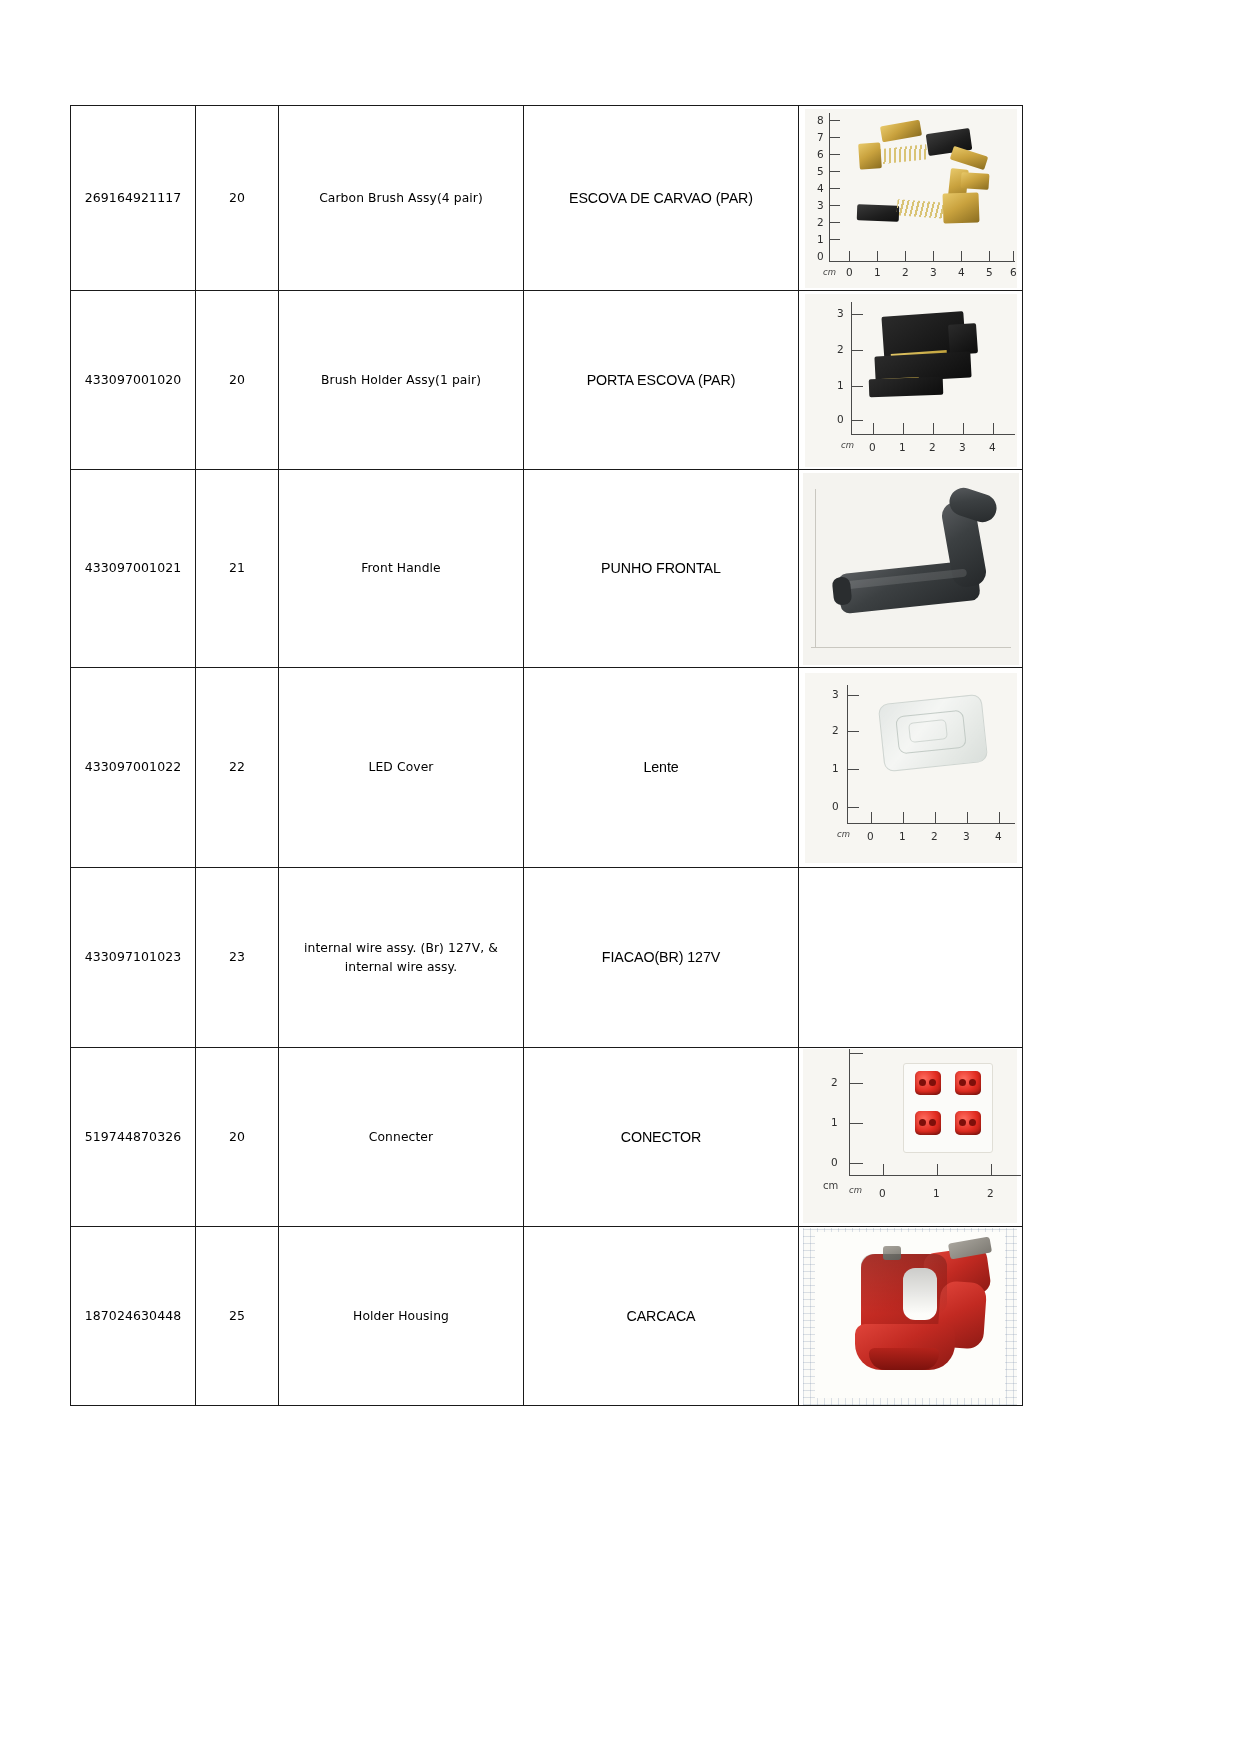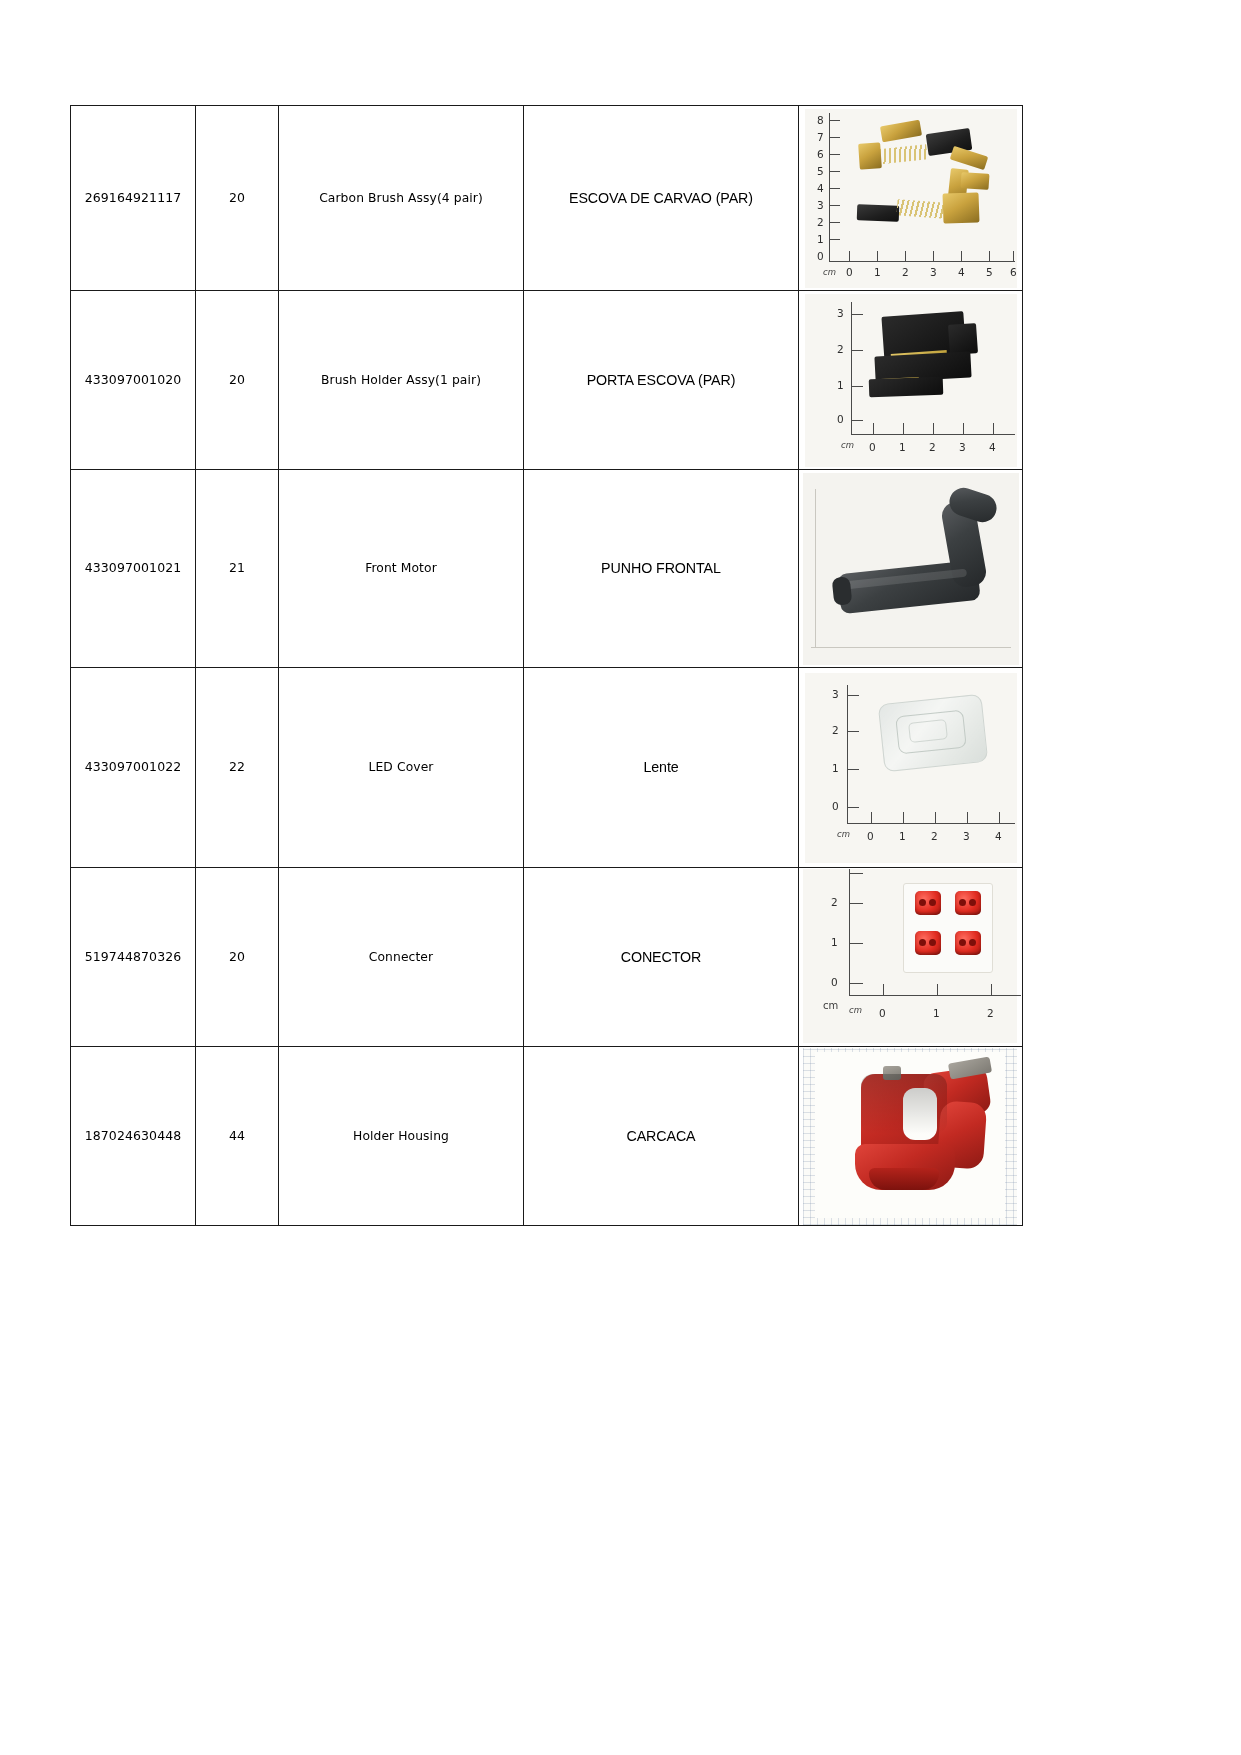--- a/index.html
+++ b/index.html
@@ -327,21 +327,21 @@
       </tr>
 
       <tr style="height:198px">
         <td>
           <span class="cell-txt">433097001021</span>
         </td>
         <td>
           <span class="cell-txt">21</span>
         </td>
         <td>
-          <span class="cell-txt eng">Front Motor</span>
+          <span class="cell-txt eng">Front Handle</span>
         </td>
         <td>
           <span class="cell-txt ptbr">PUNHO FRONTAL</span>
         </td>
         <td class="cell-img">
           <div class="photo" style="height:196px">
             <div class="photo-inner">
               <div class="paper" style="left:4px;top:2px;width:216px;height:192px;background:#f4f3ef;"></div>
 
               <div class="tickline" style="left:16px;top:18px;width:1px;height:158px;background:#c9c7c0;"></div>
@@ -397,20 +397,37 @@
               <div class="rnum" style="left:196px;top:162px;">4</div>
 
               <div class="lens obj" style="left:82px;top:30px;width:102px;height:66px;transform:rotate(-6deg);"></div>
               <div class="obj" style="left:98px;top:44px;width:66px;height:36px;border:1.5px solid rgba(190,198,193,.9);border-radius:8px;transform:rotate(-6deg);"></div>
               <div class="obj" style="left:110px;top:52px;width:36px;height:18px;border:1.2px solid rgba(200,208,203,.8);border-radius:5px;transform:rotate(-6deg);"></div>
             </div>
           </div>
         </td>
       </tr>
 
+      <tr style="height:180px">
+        <td>
+          <span class="cell-txt">433097101023</span>
+        </td>
+        <td>
+          <span class="cell-txt">23</span>
+        </td>
+        <td>
+          <span class="cell-txt eng" style="padding-left:22px;padding-right:22px;">internal wire assy. (Br) 127V, &amp; internal wire assy.</span>
+        </td>
+        <td>
+          <span class="cell-txt ptbr">FIACAO(BR) 127V</span>
+        </td>
+        <td class="cell-img">
+          <div class="photo" style="height:178px"></div>
+        </td>
+      </tr>
 
       <tr style="height:179px">
         <td>
           <span class="cell-txt">519744870326</span>
         </td>
         <td>
           <span class="cell-txt">20</span>
         </td>
         <td>
           <span class="cell-txt eng">Connecter</span>
@@ -448,21 +465,21 @@
             </div>
           </div>
         </td>
       </tr>
 
       <tr style="height:179px">
         <td>
           <span class="cell-txt">187024630448</span>
         </td>
         <td>
-          <span class="cell-txt">44</span>
+          <span class="cell-txt">25</span>
         </td>
         <td>
           <span class="cell-txt eng">Holder Housing</span>
         </td>
         <td>
           <span class="cell-txt ptbr">CARCACA</span>
         </td>
         <td class="cell-img">
           <div class="photo" style="height:177px">
             <div class="photo-inner">

